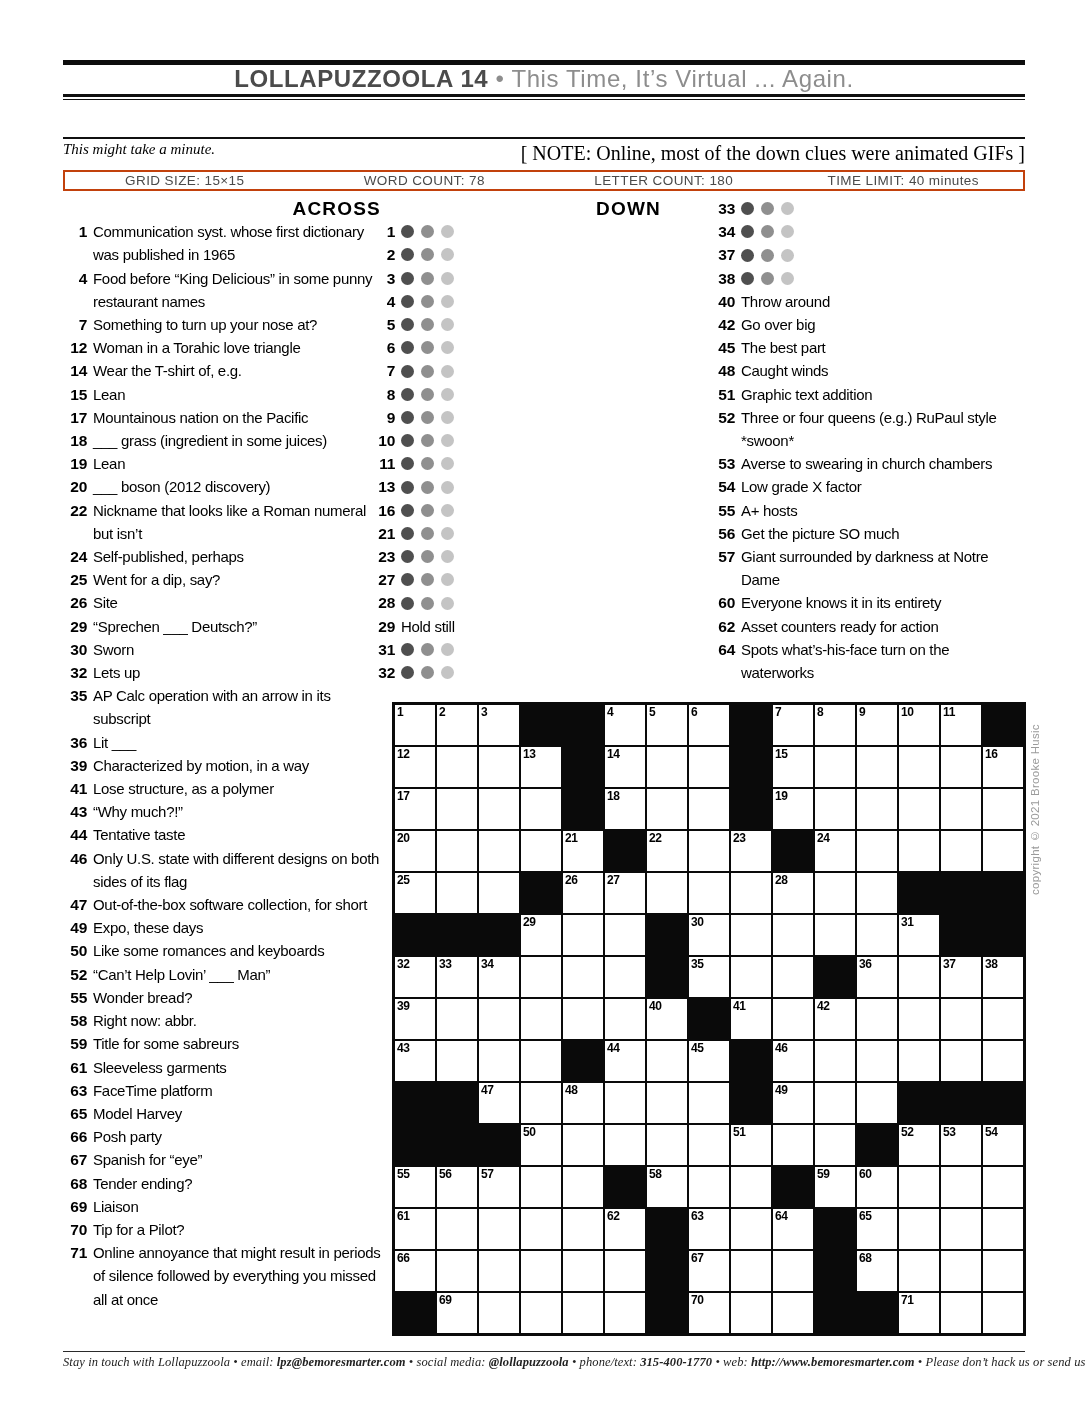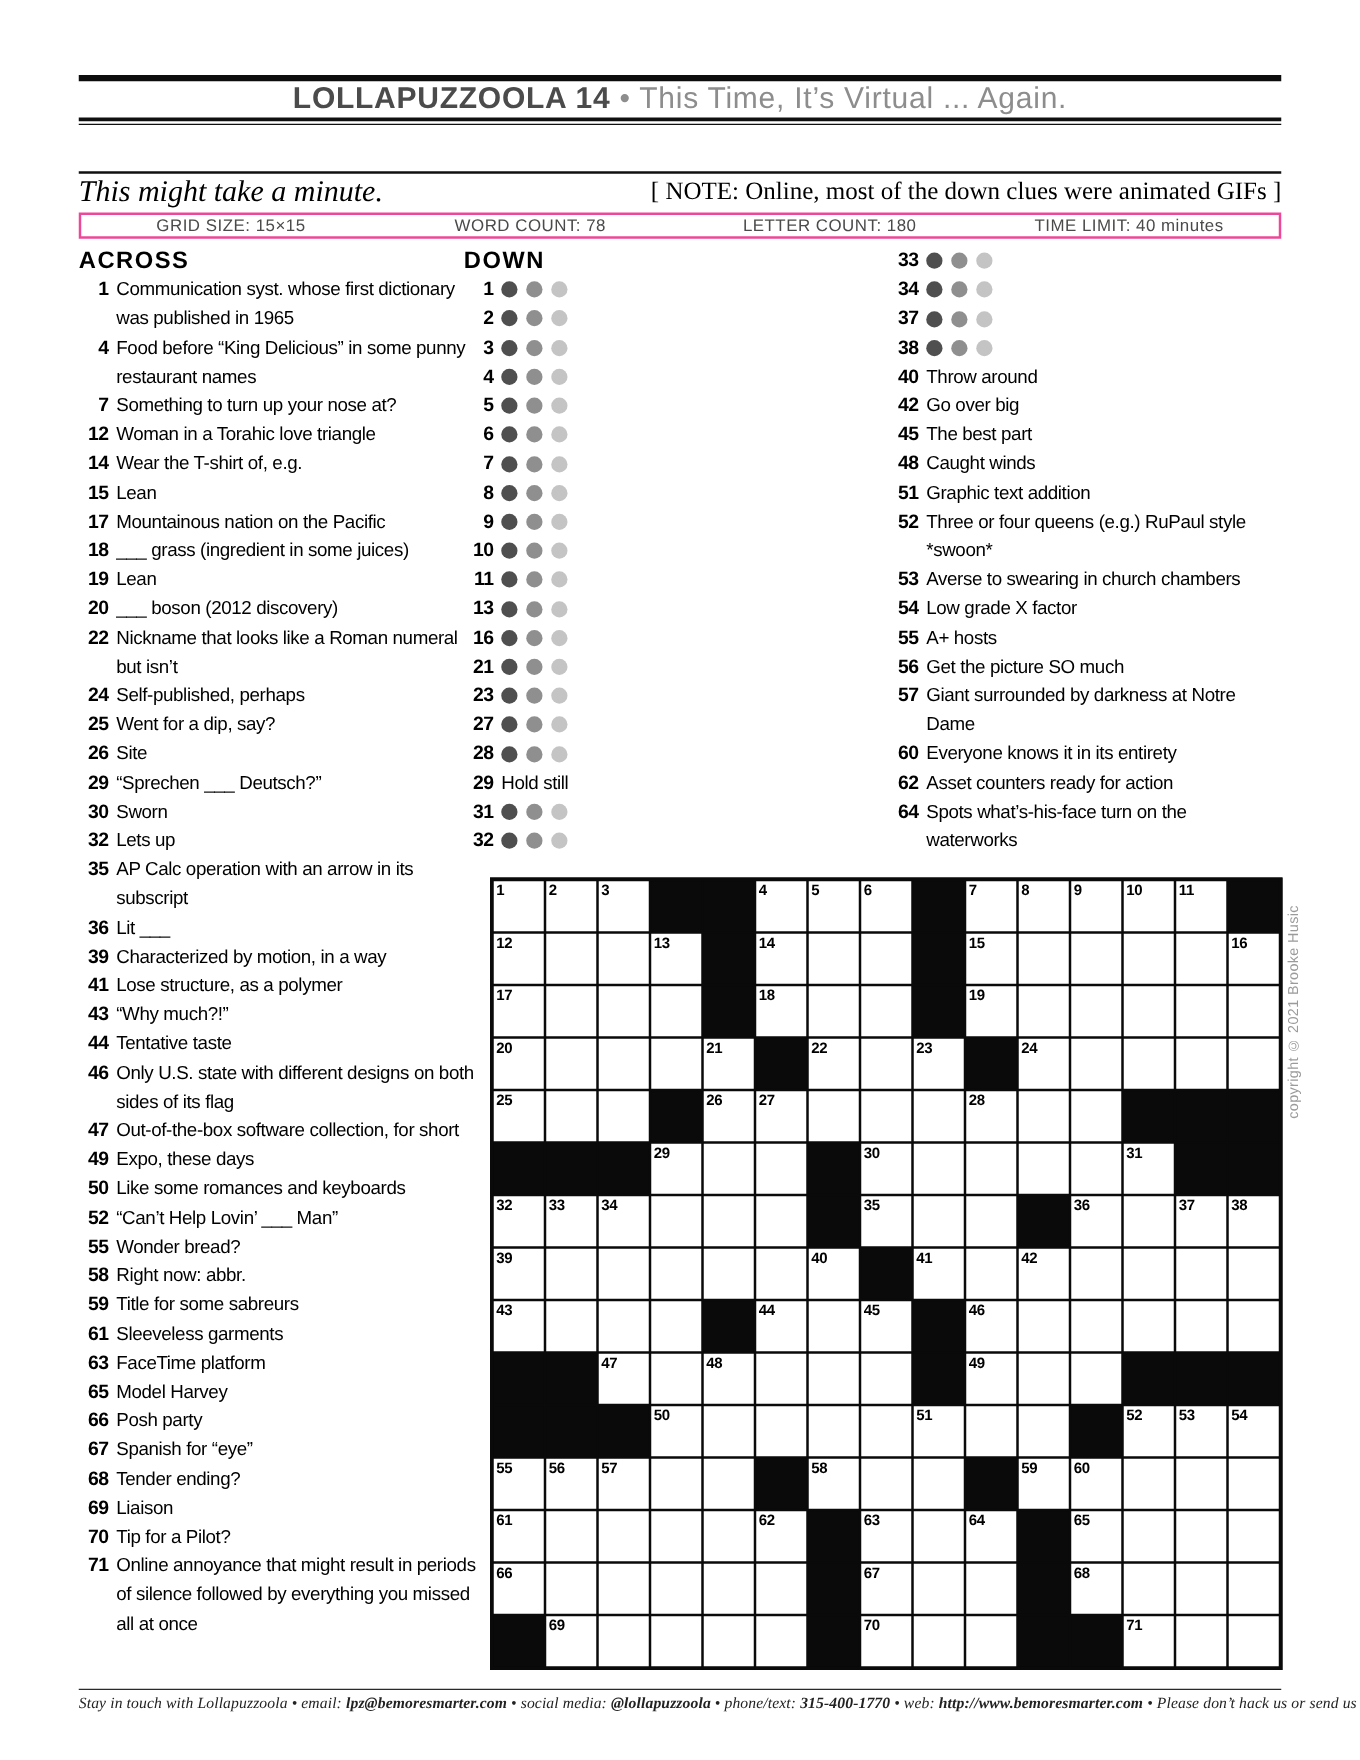--- a/index.html
+++ b/index.html
@@ -18,34 +18,34 @@
 
   
   .title-row{position:absolute;left:0;top:98px;width:100%;height:38px;font-family:"Liberation Serif",serif;}
   .title-left{position:absolute;left:0;top:0;font-size:33px;letter-spacing:.3px;}
   .title-left .tb{font-weight:bold;}
   .title-right{position:absolute;right:0;top:3px;font-size:30px;}
   .rule-b{position:absolute;left:0;top:137px;width:100%;height:2px;background:#101010;}
 
   
   .note-left{position:absolute;left:0;top:141px;font-family:"Liberation Serif",serif;
-             font-style:italic;font-size:24px;}
+             font-style:italic;font-size:15px;}
   .note-right{position:absolute;right:0;top:142px;font-family:"Liberation Serif",serif;font-size:20px;}
 
   
-  .info-box{position:absolute;left:0;top:170px;width:100%;height:21px;border:2px solid #ec4899;
+  .info-box{position:absolute;left:0;top:170px;width:100%;height:21px;border:2px solid #c2410c;
             box-sizing:border-box;display:flex;align-items:center;}
   .info-item{flex:1;text-align:center;font-size:13.5px;color:#4a4a4a;letter-spacing:.4px;}
 
   
   .col{position:absolute;top:197px;}
   #across-col{left:0;width:318px;}
   #down-left-col{left:308px;width:290px;}
   #down-right-col{left:648px;width:314px;}
-  .col-heading{font-size:19px;font-weight:bold;letter-spacing:1.2px;line-height:23.2px;height:23.2px;}
+  .col-heading{font-size:19px;font-weight:bold;letter-spacing:1.2px;line-height:23.2px;height:23.2px;text-align:right;}
   .clue{display:flex;line-height:23.2px;font-size:15px;letter-spacing:-.3px;}
   .cnum{flex:0 0 24px;text-align:right;font-weight:bold;margin-right:6px;font-size:15.5px;}
   .ctext{flex:1;}
   .clue-dots{display:inline-flex;align-items:center;gap:7px;height:23.2px;}
   .dot{width:13px;height:13px;border-radius:50%;}
   .d0{background:#4f4f4f;} .d1{background:#8f8f8f;} .d2{background:#c4c4c4;}
 
   
   #grid{position:absolute;left:329px;top:702px;display:grid;
         grid-template-columns:repeat(15,40px);grid-auto-rows:40px;gap:2px;

